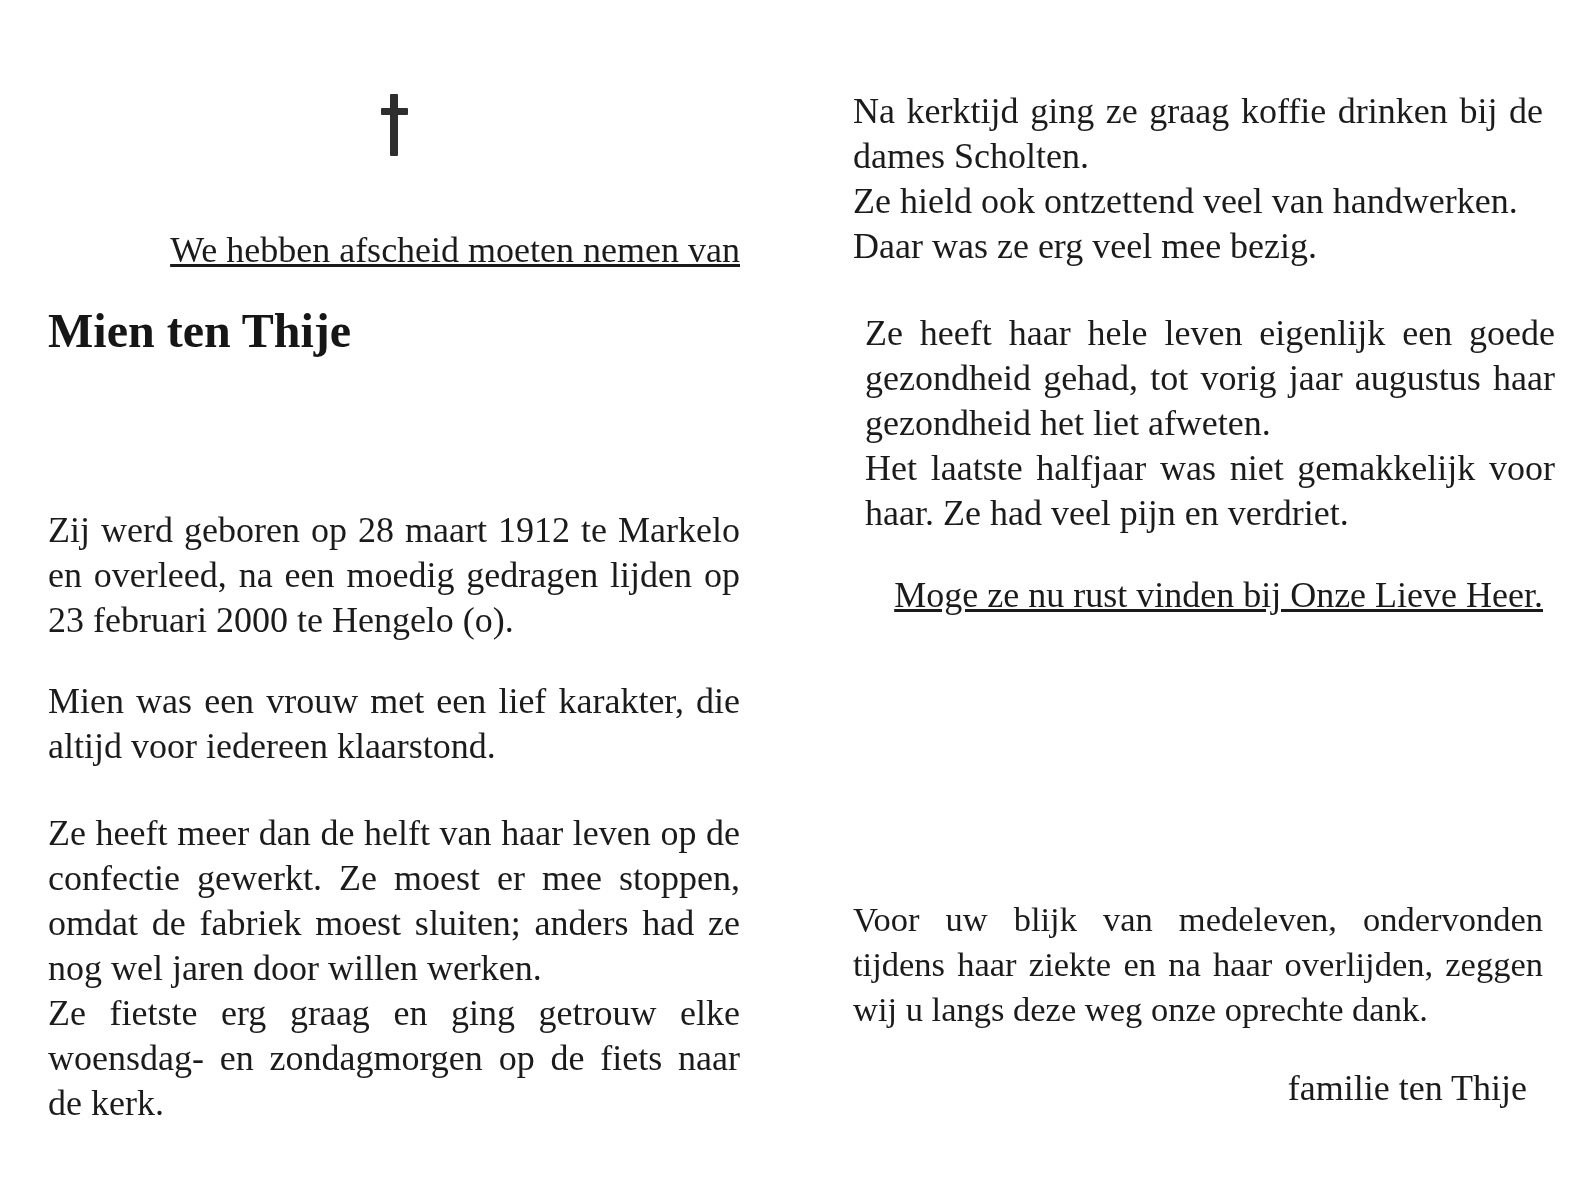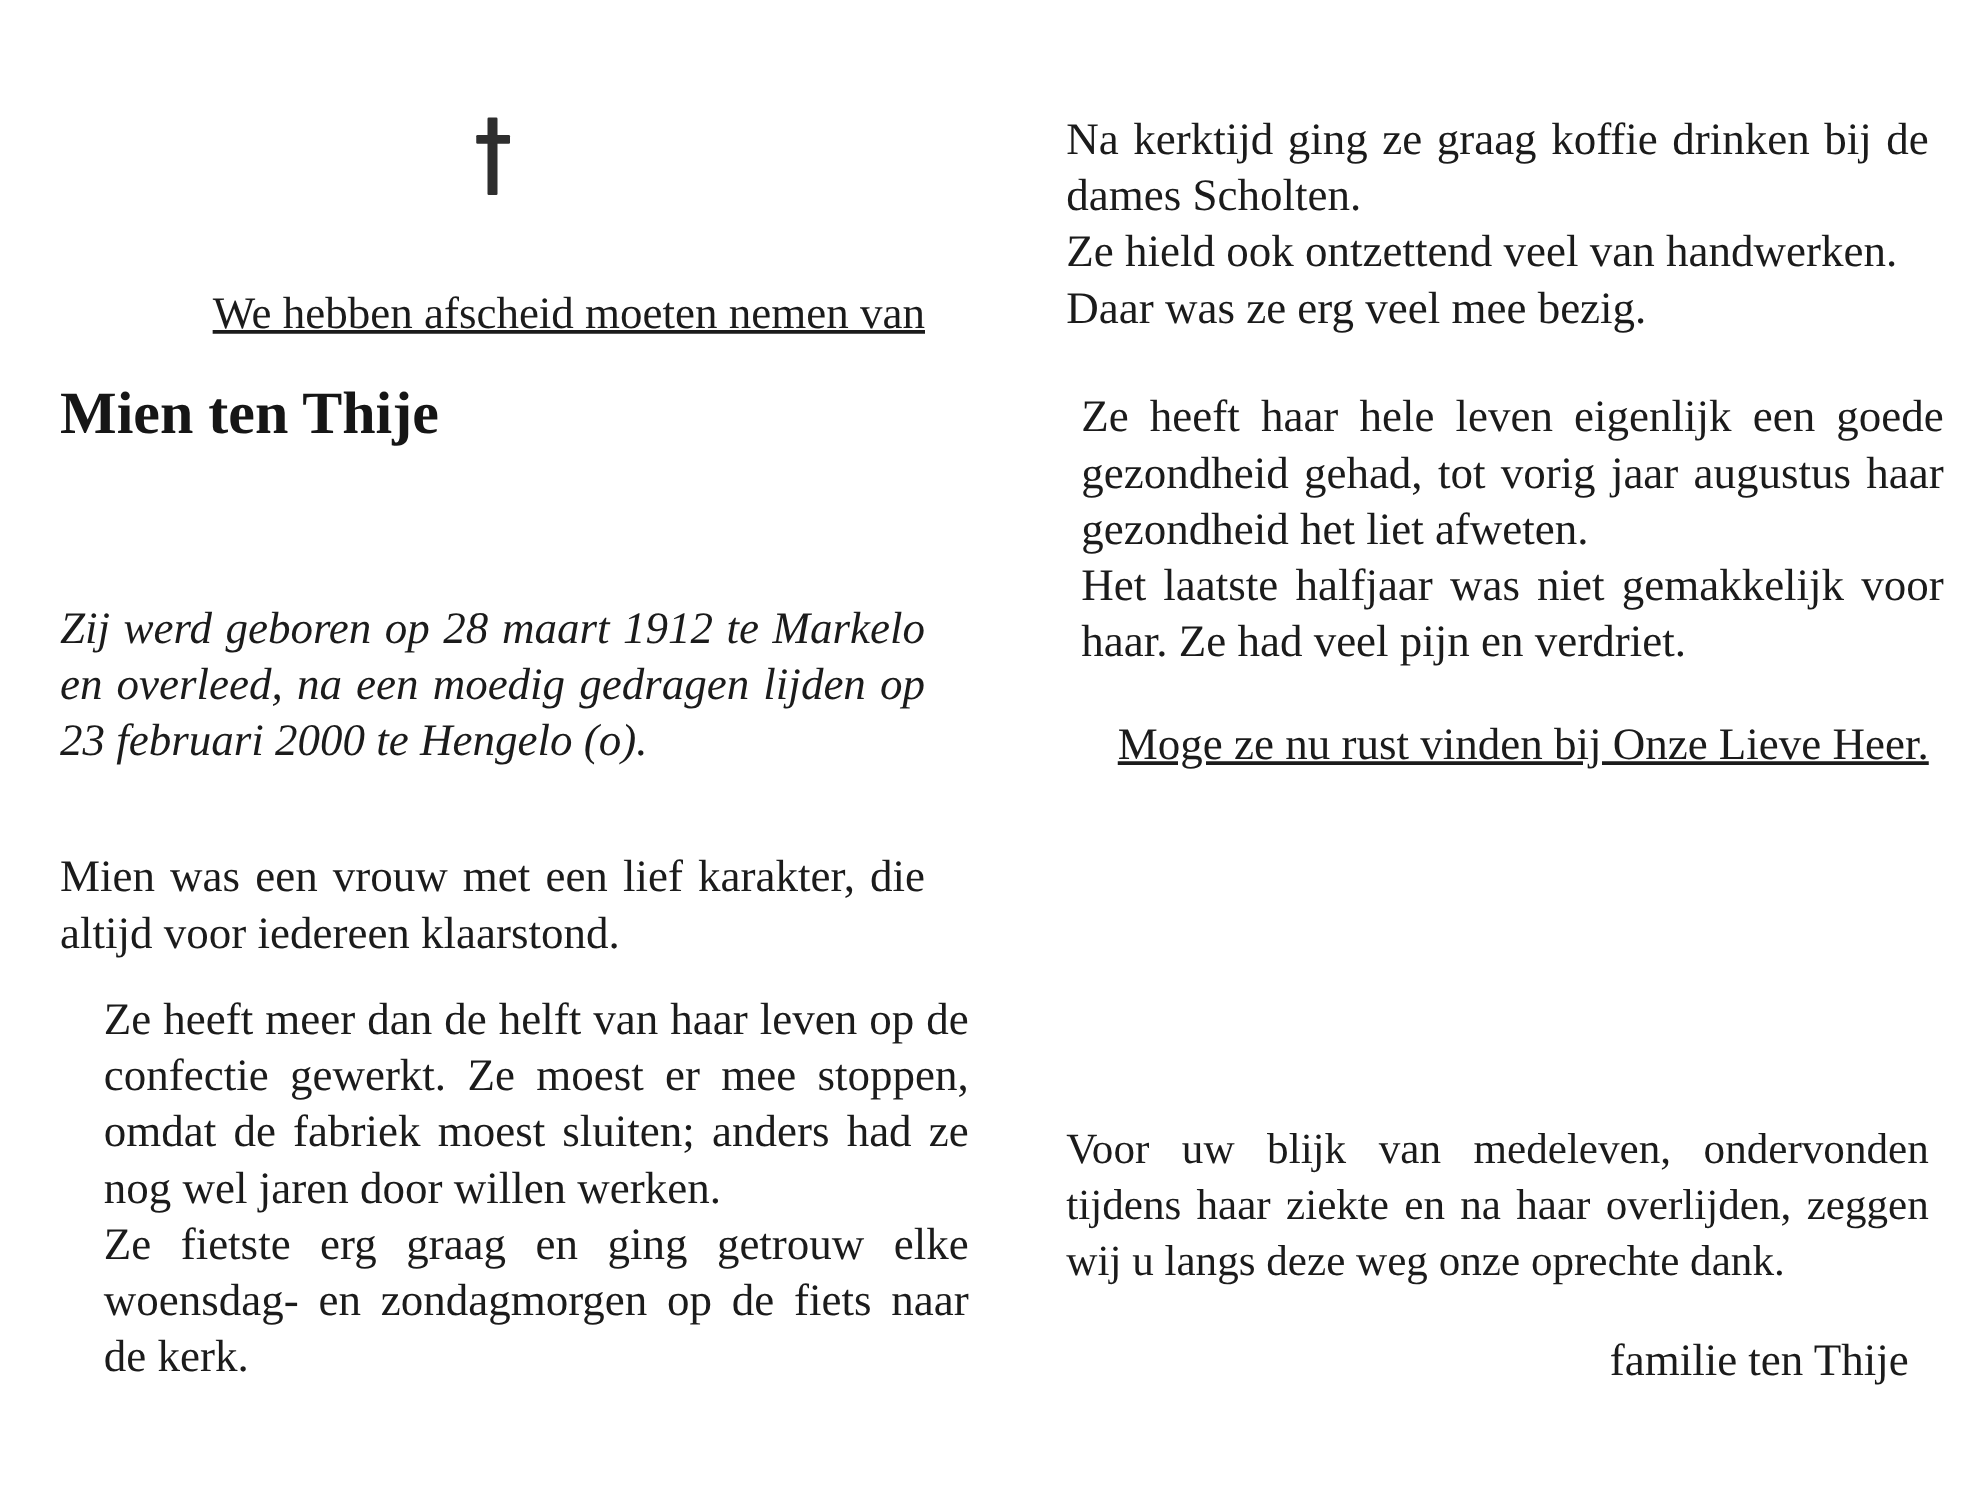--- a/index.html
+++ b/index.html
@@ -67,23 +67,23 @@
     text-align: right;
     text-decoration: underline;
   }
   .name {
     top: 304px;
     font-size: 48px;
     line-height: 54px;
     font-weight: bold;
     color: #161616;
   }
-  .birth     { top: 480px; font-style: italic; }
+  .birth     { top: 508px; }
   .character { top: 679px; }
-  .work      { top: 793px; margin-left: 35px; }
+  .work      { top: 811px; }
 
   .coffee    { top: 89px; }
   .health    { top: 311px; margin-left: 12px; }
   .rest      { top: 573px; text-align: right; text-decoration: underline; }
   .thanks    { top: 897px; font-size: 34.5px; }
   .signature {
     top: 1066px;
     text-align: right;
     padding-right: 16px;
     box-sizing: border-box;

